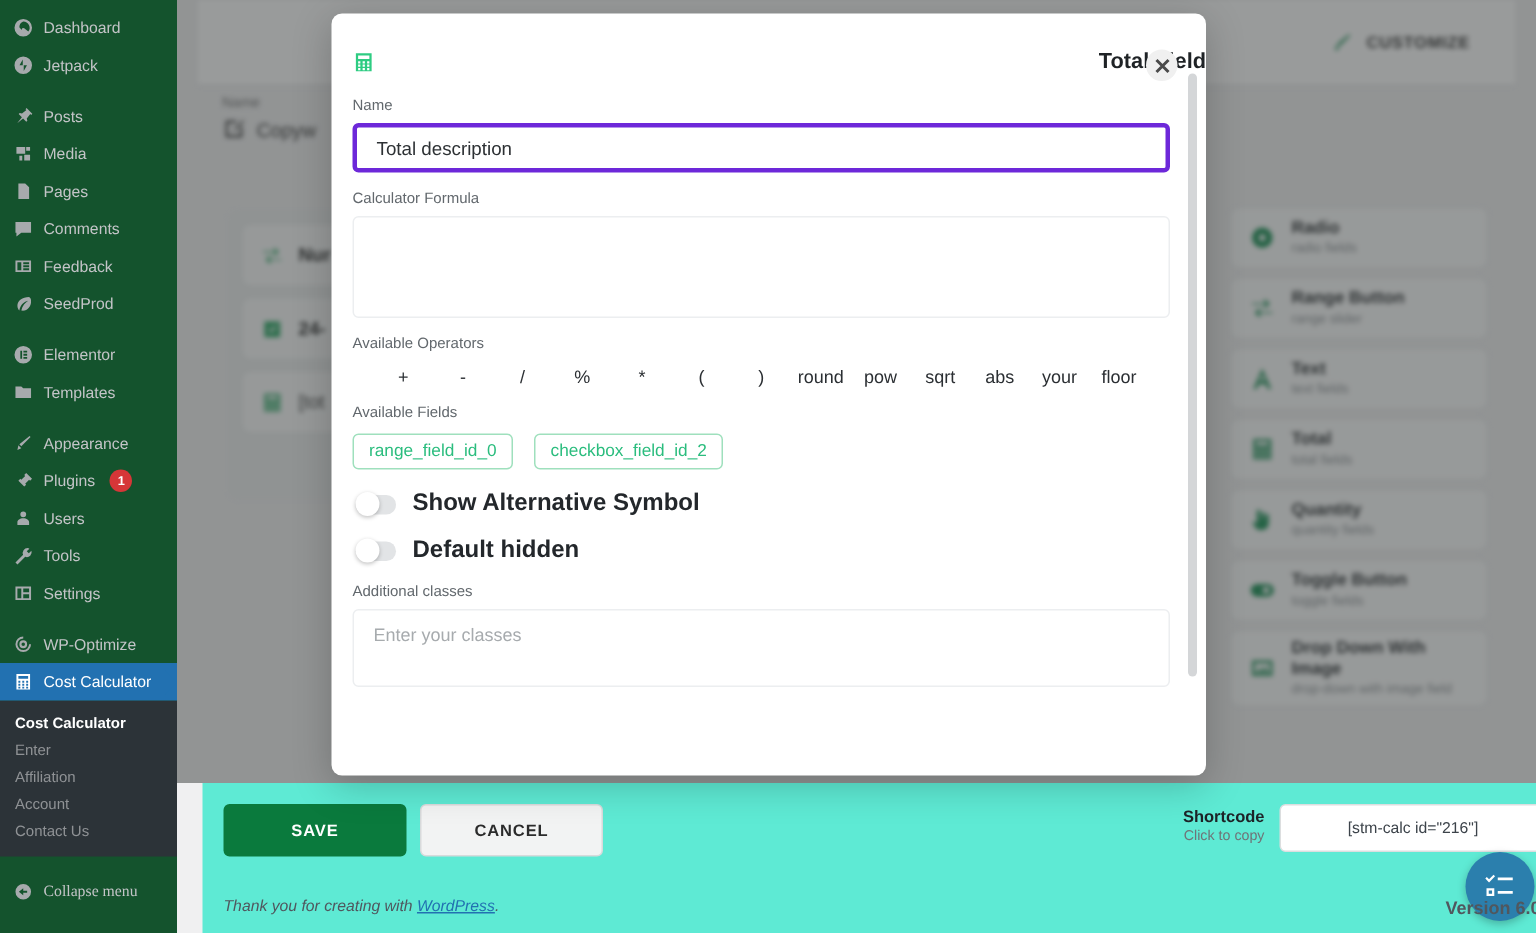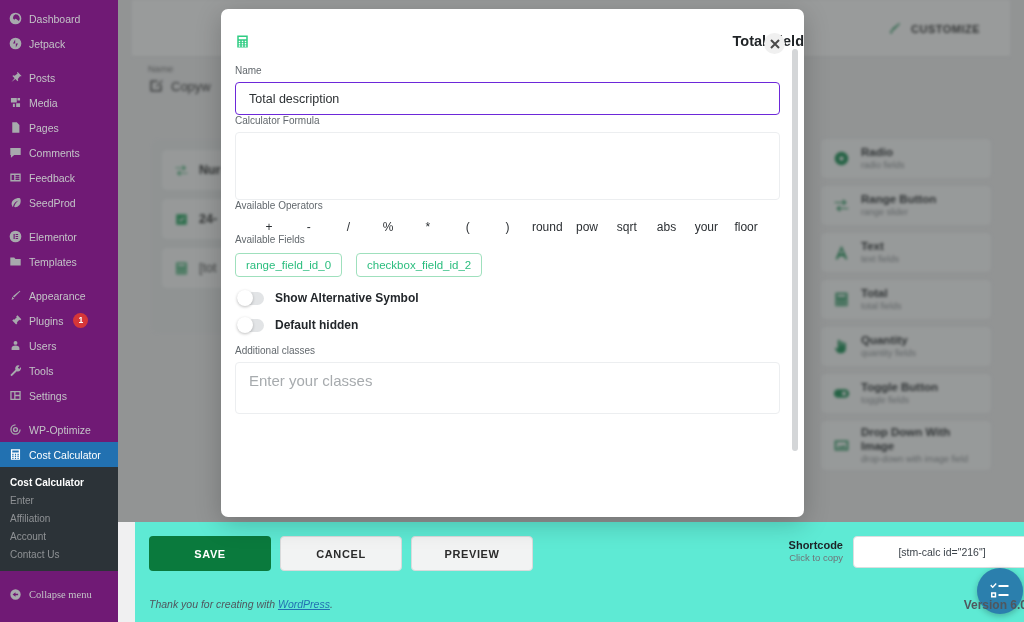--- a/index.html
+++ b/index.html
@@ -8,21 +8,21 @@
     overflow: hidden;
     font-family: "Liberation Sans", sans-serif;
     background: #f0f0f1;
   }
   #root { position: relative; width: 1024px; height: 622px; overflow: hidden; }
 
   
   .wp-sidebar {
     position: absolute; left: 0; top: 0;
     width: 118px; height: 622px;
-    background: #701a75;
+    background: #14532d;
     color: #f0f0f1;
     font-size: 10.5px;
     padding-top: 6px;
     z-index: 40;
   }
   .wp-item {
     position: relative;
     display: flex; align-items: center; gap: 7px;
     height: 25px; padding: 0 8px;
     color: #c3c4c7; white-space: nowrap;
@@ -182,33 +182,33 @@
     background: #f0f0f0; display: flex; align-items: center; justify-content: center;
   }
   .modal-close svg { width: 10px; height: 10px; stroke: #4a4a4a; stroke-width: 2; fill: none; }
 
   .modal-body {
     position: absolute; left: 0; top: 46px;
     width: 583px; height: 462px;
     padding: 10px 22px 0 14px;
     overflow: hidden;
   }
-  .fgroup { margin-bottom: 0; }
+  .fgroup { margin-bottom: 12px; }
   .flabel { font-size: 10px; color: #62686d; margin-bottom: 6px; }
   .finput {
     width: 545px; height: 33px;
-    border: 1px solid #6d28d9; border-radius: 4px;
+    border: 3px solid #6d28d9; border-radius: 4px;
     background: #fff; display: flex; align-items: center;
     padding: 0 13px; font-size: 12.5px; color: #2d3134;
   }
   .ftextarea {
     width: 545px; height: 68px;
     border: 1px solid #eceef0; border-radius: 4px; background: #fff;
   }
-  .ftextarea.classes { height: 52px; padding: 9px 13px; font-size: 15px; color: #a7abae; }
+  .ftextarea.classes { height: 52px; padding: 9px 13px; font-size: 12px; color: #a7abae; }
 
   .ops {
     display: flex; align-items: center;
     width: 545px; padding: 3px 14px 0 14px;
     font-size: 12px; color: #2b2f33;
   }
   .ops span { flex: 1 1 0; text-align: center; }
 
   .chips { display: flex; gap: 14px; padding-top: 2px; }
   .chip {
@@ -220,21 +220,21 @@
   .toggle-row { display: flex; align-items: center; gap: 11px; margin-bottom: 13px; padding-left: 2px; }
   .switch {
     width: 27px; height: 13px; border-radius: 8px;
     background: #e2e4e6; position: relative; flex: 0 0 27px;
   }
   .switch::after {
     content: ""; position: absolute; left: 0; top: -1.5px;
     width: 16px; height: 16px; border-radius: 50%;
     background: #fff; box-shadow: 0 1px 3px rgba(0,0,0,.25);
   }
-  .toggle-label { font-size: 12px; font-weight: 700; color: #23272b; }
+  .toggle-label { font-size: 16px; font-weight: 700; color: #23272b; }
 
   .modal-scrollbar {
     position: absolute; right: 6px; top: 40px;
     width: 6px; height: 448px; z-index: 70;
   }
   .modal-scrollbar .thumb {
     position: absolute; left: 0; top: 0;
     width: 6px; height: 402px; border-radius: 3px;
     background: #d4d6d8;
   }
@@ -619,21 +619,20 @@
 
     <div class="modal-scrollbar">
       <div class="thumb"></div>
     </div>
   </div>
 
   <div class="bottom">
     <div class="btn-row">
       <div class="btn btn-save">SAVE</div>
       <div class="btn btn-ghost">CANCEL</div>
-      <div class="btn btn-ghost">PREVIEW</div>
     </div>
 
     <div class="shortcode-wrap">
       <div class="sc-labels">
         <div class="sc-title">Shortcode</div>
         <div class="sc-sub">Click to copy</div>
       </div>
       <div class="sc-box">[stm-calc id="216"]</div>
     </div>
 

